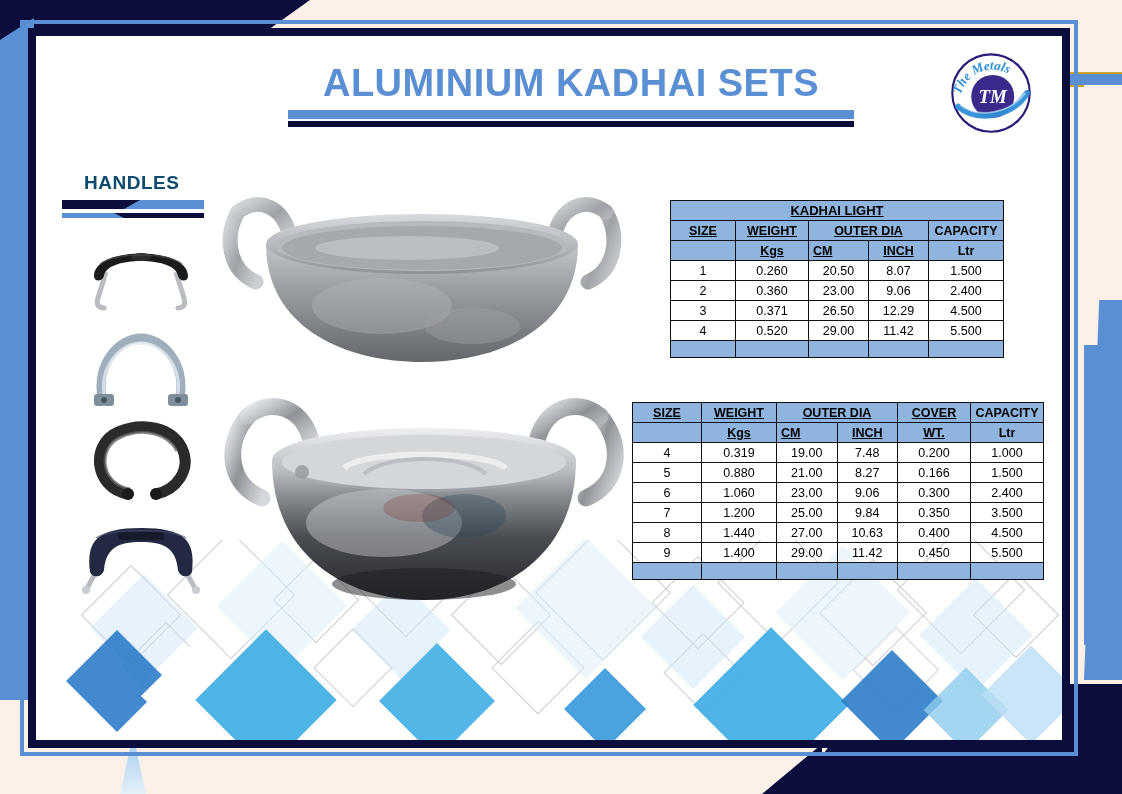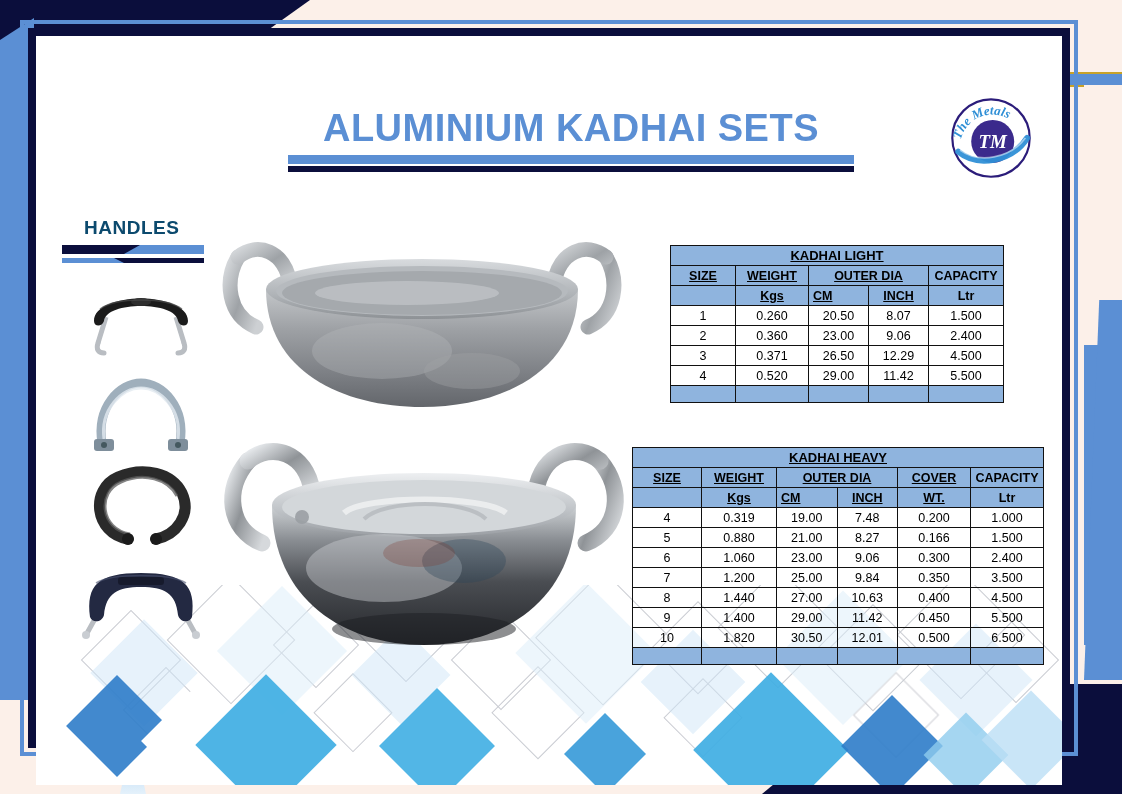--- a/index.html
+++ b/index.html
@@ -69,21 +69,21 @@
   .frame-navy{
     position:absolute;left:28px;top:28px;width:1042px;height:720px;
     border:8px solid #0B0E3C;background:#fff;box-sizing:border-box;
   }
   .frame-blue{
     position:absolute;left:20px;top:20px;width:1058px;height:736px;
     border:4px solid #5B8FD4;box-sizing:border-box;pointer-events:none;
   }
   .card{
     position:absolute;left:36px;top:36px;width:1026px;height:704px;
-    background:#fff;overflow:hidden;margin-top:45px;
+    background:#fff;overflow:hidden;
   }
 
   
   .diamonds{position:absolute;left:0;bottom:0;width:1026px;height:200px;overflow:hidden;}
 
   
   .title{
     position:absolute;left:250px;top:26px;width:570px;text-align:center;
     font-size:38px;font-weight:bold;color:#5B8FD4;letter-spacing:.5px;
   }
@@ -361,23 +361,20 @@
         <td></td>
           <td></td>
         <td></td>
       </tr>
     </tbody>
   </table>
 
   <table id="tbl-heavy">
     <tbody>
       <tr>
-        <td class="hdr ttl" colspan="6"><span class="u">KADHAI HEAVY</span></td>
-      </tr>
-      <tr>
         <td class="hdr" style="width:66px"><span class="u">SIZE</span></td>
         <td class="hdr" style="width:72px"><span class="u">WEIGHT</span></td>
         <td class="hdr" colspan="2" style="width:134px"><span class="u">OUTER DIA</span></td>
         <td class="hdr" style="width:70px"><span class="u">COVER</span></td>
         <td class="hdr" style="width:70px"><span>CAPACITY</span></td>
       </tr>
       <tr>
         <td class="hdr"></td>
         <td class="hdr"><span class="u">Kgs</span></td>
         <td class="hdr" style="text-align:left;padding-left:4px"><span class="u">CM</span></td>
@@ -426,28 +423,20 @@
         <td>4.500</td>
       </tr>
       <tr>
         <td>9</td>
         <td>1.400</td>
         <td>29.00</td>
         <td>11.42</td>
         <td>0.450</td>
         <td>5.500</td>
       </tr>
-      <tr>
-        <td>10</td>
-        <td>1.820</td>
-        <td>30.50</td>
-        <td>12.01</td>
-        <td>0.500</td>
-        <td>6.500</td>
-      </tr>
       <tr class="blankrow">
         <td></td>
           <td></td>
         <td></td>
           <td></td>
         <td></td>
           <td></td>
       </tr>
     </tbody>
   </table>

